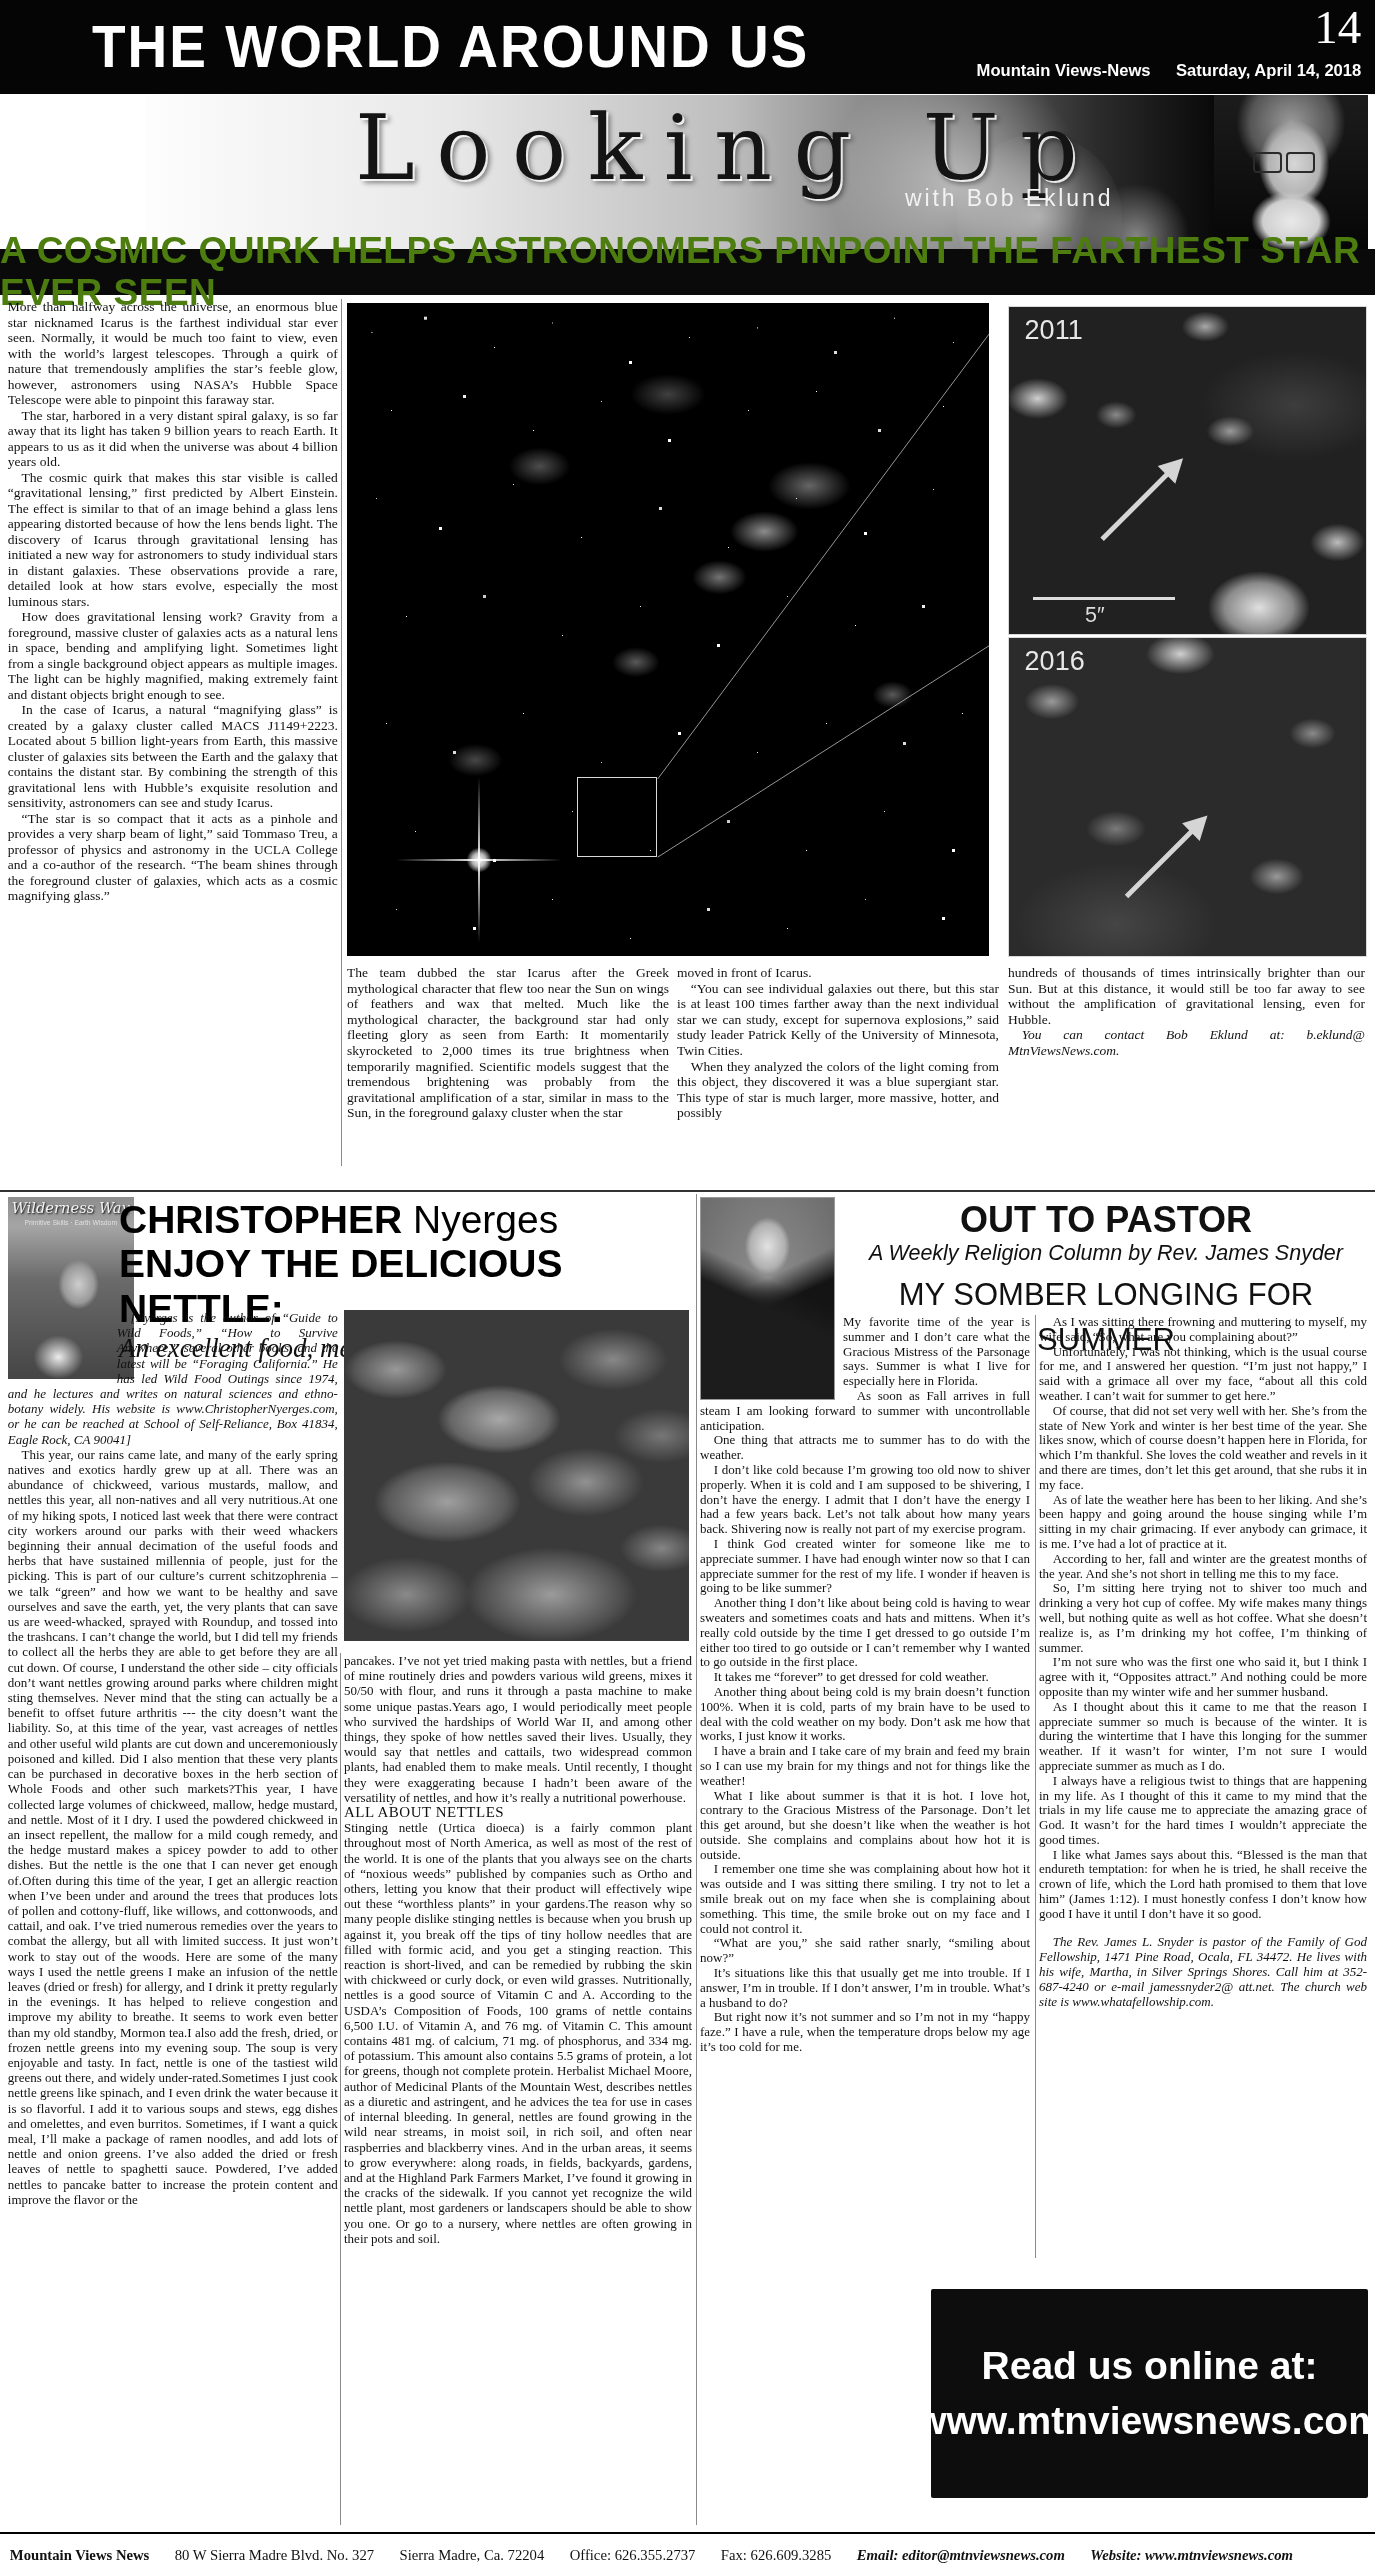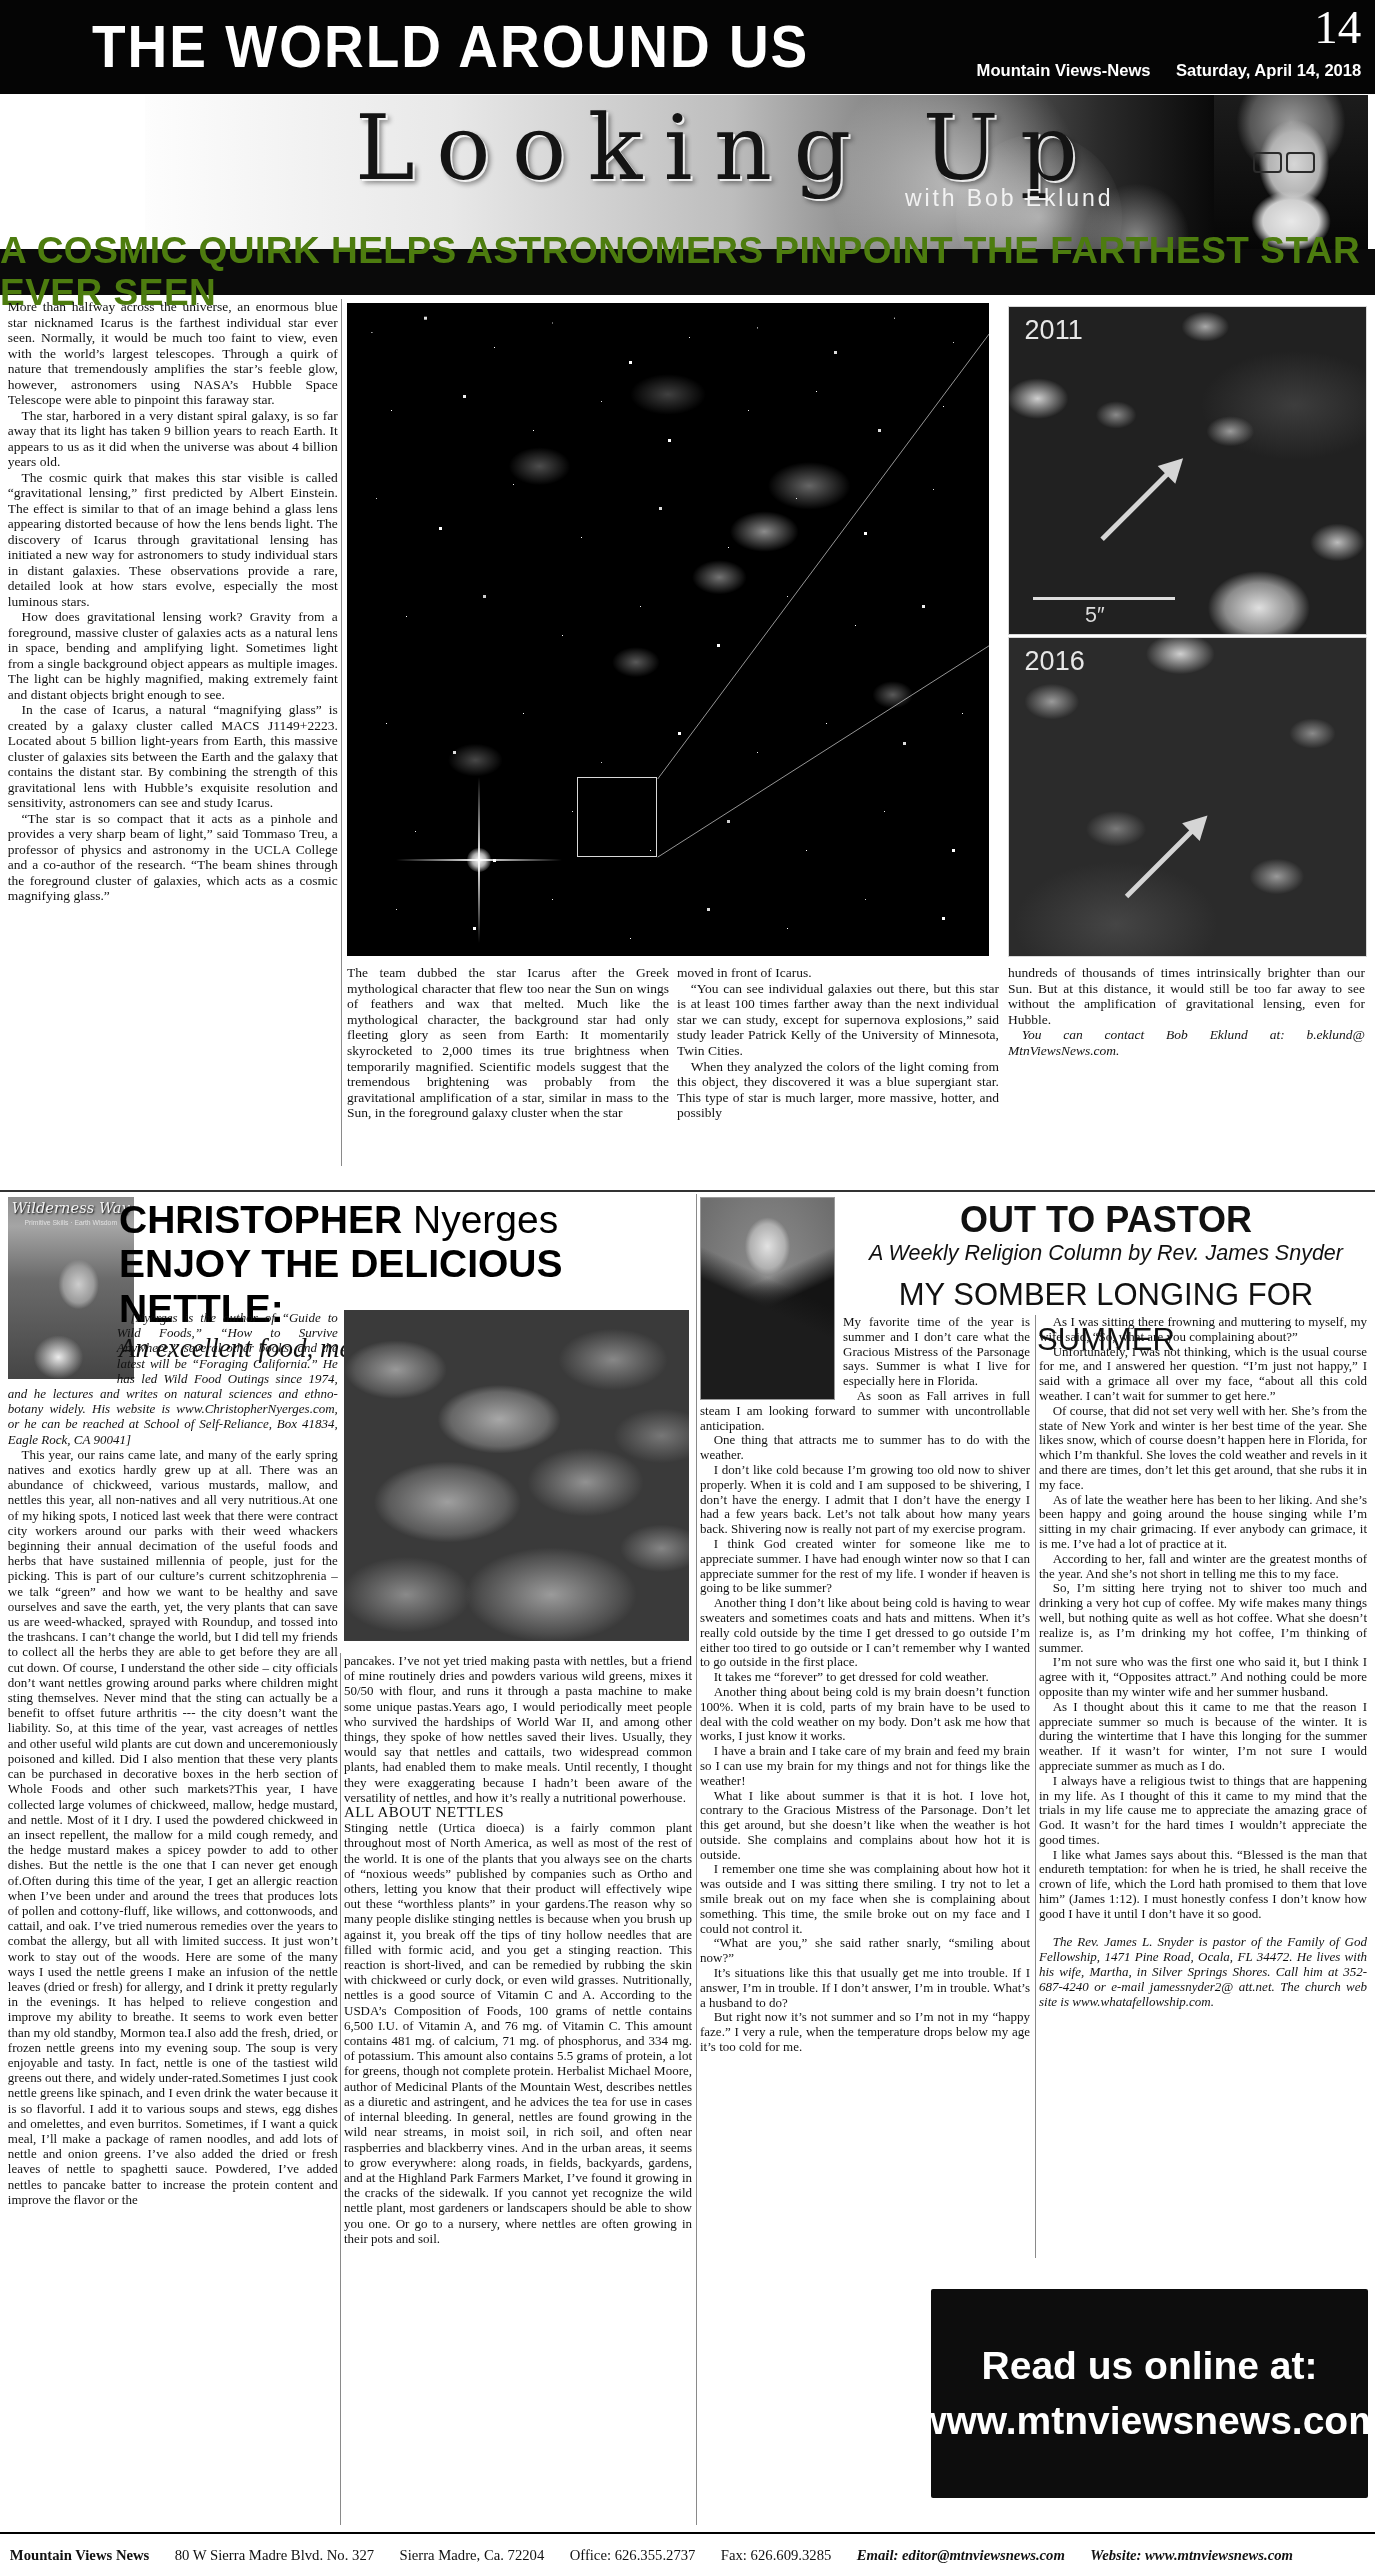--- a/index.html
+++ b/index.html
@@ -285,21 +285,21 @@
         <p>I don’t like cold because I’m growing too old now to shiver properly. When it is cold and I am supposed to be shivering, I don’t have the energy. I admit that I don’t have the energy I had a few years back. Let’s not talk about how many years back. Shivering now is really not part of my exercise program.</p>
         <p>I think God created winter for someone like me to appreciate summer. I have had enough winter now so that I can appreciate summer for the rest of my life. I wonder if heaven is going to be like summer?</p>
         <p>Another thing I don’t like about being cold is having to wear sweaters and sometimes coats and hats and mittens. When it’s really cold outside by the time I get dressed to go outside I’m either too tired to go outside or I can’t remember why I wanted to go outside in the first place.</p>
         <p>It takes me “forever” to get dressed for cold weather.</p>
         <p>Another thing about being cold is my brain doesn’t function 100%. When it is cold, parts of my brain have to be used to deal with the cold weather on my body. Don’t ask me how that works, I just know it works.</p>
         <p>I have a brain and I take care of my brain and feed my brain so I can use my brain for my things and not for things like the weather!</p>
         <p>What I like about summer is that it is hot. I love hot, contrary to the Gracious Mistress of the Parsonage. Don’t let this get around, but she doesn’t like when the weather is hot outside. She complains and complains about how hot it is outside.</p>
         <p>I remember one time she was complaining about how hot it was outside and I was sitting there smiling. I try not to let a smile break out on my face when she is complaining about something. This time, the smile broke out on my face and I could not control it.</p>
         <p>“What are you,” she said rather snarly, “smiling about now?”</p>
         <p>It’s situations like this that usually get me into trouble. If I answer, I’m in trouble. If I don’t answer, I’m in trouble. What’s a husband to do?</p>
-        <p>But right now it’s not summer and so I’m not in my “happy faze.” I very a rule, when the temperature drops below my age it’s too cold for me.</p>
+        <p>But right now it’s not summer and so I’m not in my “happy faze.” I have a rule, when the temperature drops below my age it’s too cold for me.</p>
       </div>
   </div>
   <div class="vrule" style="left:1035px;top:1315px;height:943px;"></div>
   <div class="newscol" id="pastor-col2">
     <div>
         <p>As I was sitting there frowning and muttering to myself, my wife said, “So, what are you complaining about?”</p>
         <p>Unfortunately, I was not thinking, which is the usual course for me, and I answered her question. “I’m just not happy,” I said with a grimace all over my face, “about all this cold weather. I can’t wait for summer to get here.”</p>
         <p>Of course, that did not set very well with her. She’s from the state of New York and winter is her best time of the year. She likes snow, which of course doesn’t happen here in Florida, for which I’m thankful. She loves the cold weather and revels in it and there are times, don’t let this get around, that she rubs it in my face.</p>
         <p>As of late the weather here has been to her liking. And she’s been happy and going around the house singing while I’m sitting in my chair grimacing. If ever anybody can grimace, it is me. I’ve had a lot of practice at it.</p>
         <p>According to her, fall and winter are the greatest months of the year. And she’s not short in telling me this to my face.</p>

